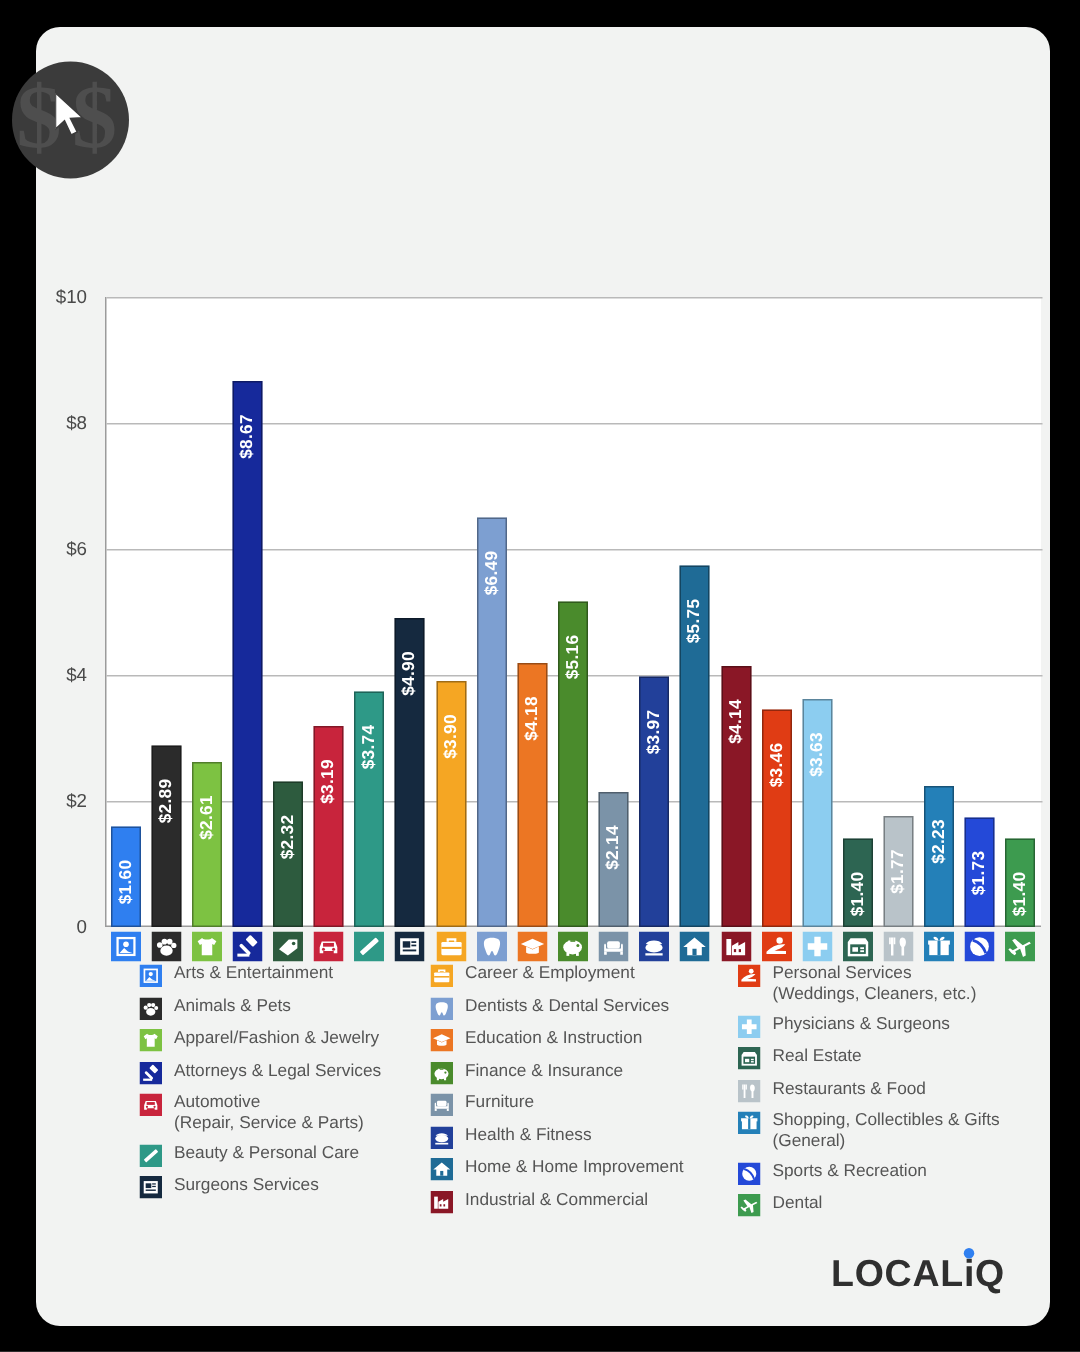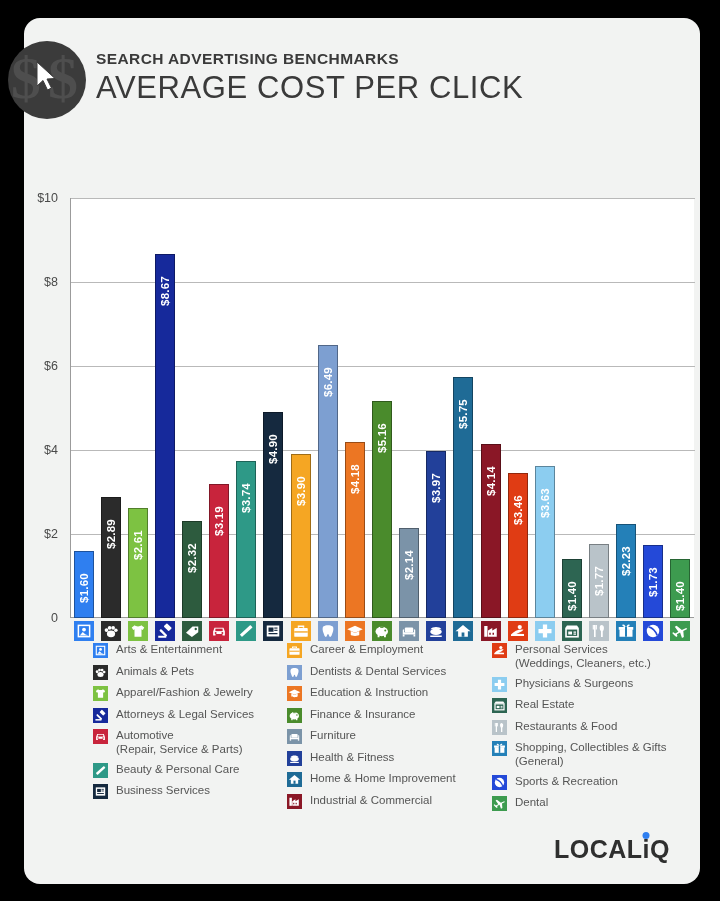--- a/index.html
+++ b/index.html
@@ -213,24 +213,20 @@
 <div id="root">
   <div class="card">
 
     <div class="header">
       <div class="badge">
         <span class="dollar d1">$</span>
         <span class="dollar d2">$</span>
         <svg class="cursor" viewBox="0 0 22 30">
           <polygon points="0,0 0,24 6,18.5 10.5,28 14.5,26 10,17 18,16.5" fill="#ffffff" stroke="#3b3b3b" stroke-width="1"></polygon>
         </svg>
-      </div>
-      <div class="titles">
-        <p class="kicker">SEARCH ADVERTISING BENCHMARKS</p>
-        <p class="maintitle">AVERAGE COST PER CLICK</p>
       </div>
     </div>
 
     <div class="chart">
       <div class="plot" id="plot">
           <div class="gridline" style="top: 0px;"></div>
           <div class="ytick" style="top: 0px;">$10</div>
           <div class="gridline" style="top: 84px;"></div>
           <div class="ytick" style="top: 84px;">$8</div>
           <div class="gridline" style="top: 168px;"></div>
@@ -617,21 +613,21 @@
             <div class="legend-swatch">
               <svg width="15" height="15" viewBox="0 0 16 16">
                 <rect x="0" y="0" width="16" height="16" fill="#15293f"></rect>
                 <rect x="3" y="3.6" width="10" height="8.8" fill="#ffffff"></rect>
                 <rect x="4.4" y="5.2" width="4" height="3.4" fill="#15293f"></rect>
                 <rect x="9" y="5.2" width="2.6" height="0.9" fill="#15293f"></rect>
                 <rect x="9" y="7" width="2.6" height="0.9" fill="#15293f"></rect>
                 <rect x="4.4" y="9.6" width="7.2" height="1" fill="#15293f"></rect>
               </svg>
             </div>
-            <div class="legend-label">Business Services</div>
+            <div class="legend-label">Surgeons Services</div>
           </div>
         </div>
         <div class="legend-col c2">
           <div class="legend-item">
             <div class="legend-swatch">
               <svg width="15" height="15" viewBox="0 0 16 16">
                 <rect x="0" y="0" width="16" height="16" fill="#f5a623"></rect>
                 <rect x="2.6" y="5.6" width="10.8" height="7" rx="0.7" fill="#ffffff"></rect>
                 <path d="M6 5.4 V4.2 H10 V5.4" fill="none" stroke="#ffffff" stroke-width="1.2"></path>
                 <rect x="2.6" y="8.2" width="10.8" height="1.1" fill="#f5a623"></rect>

